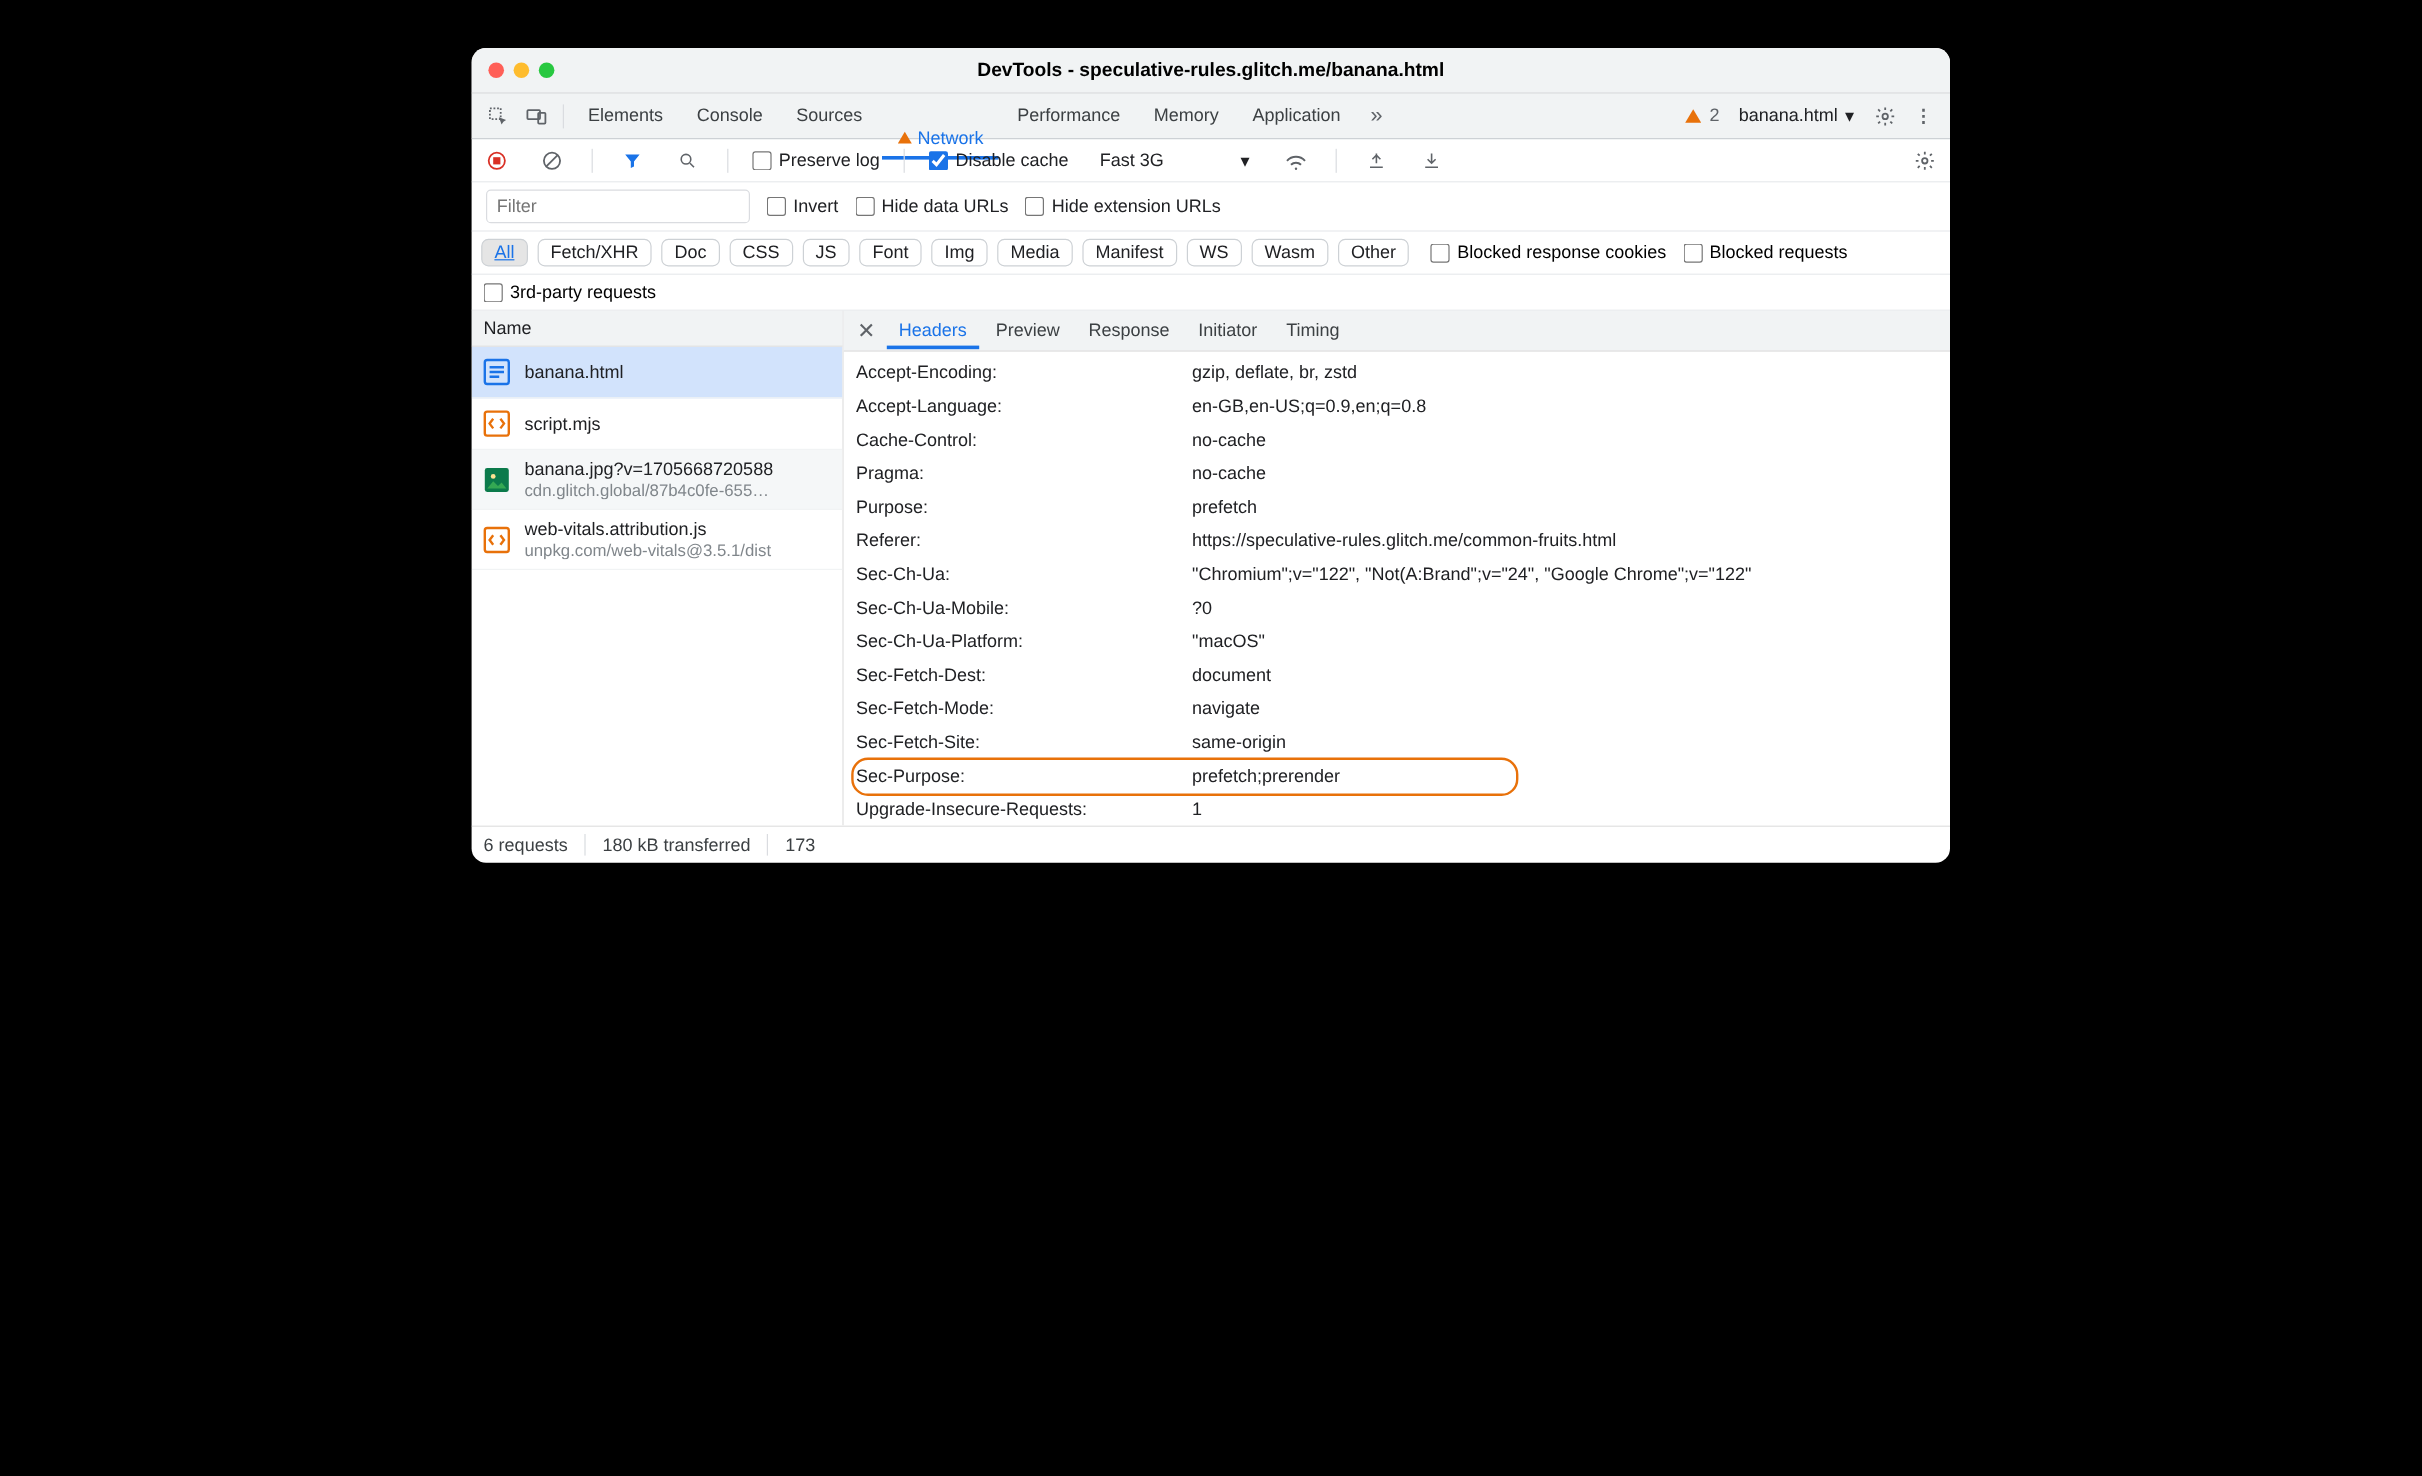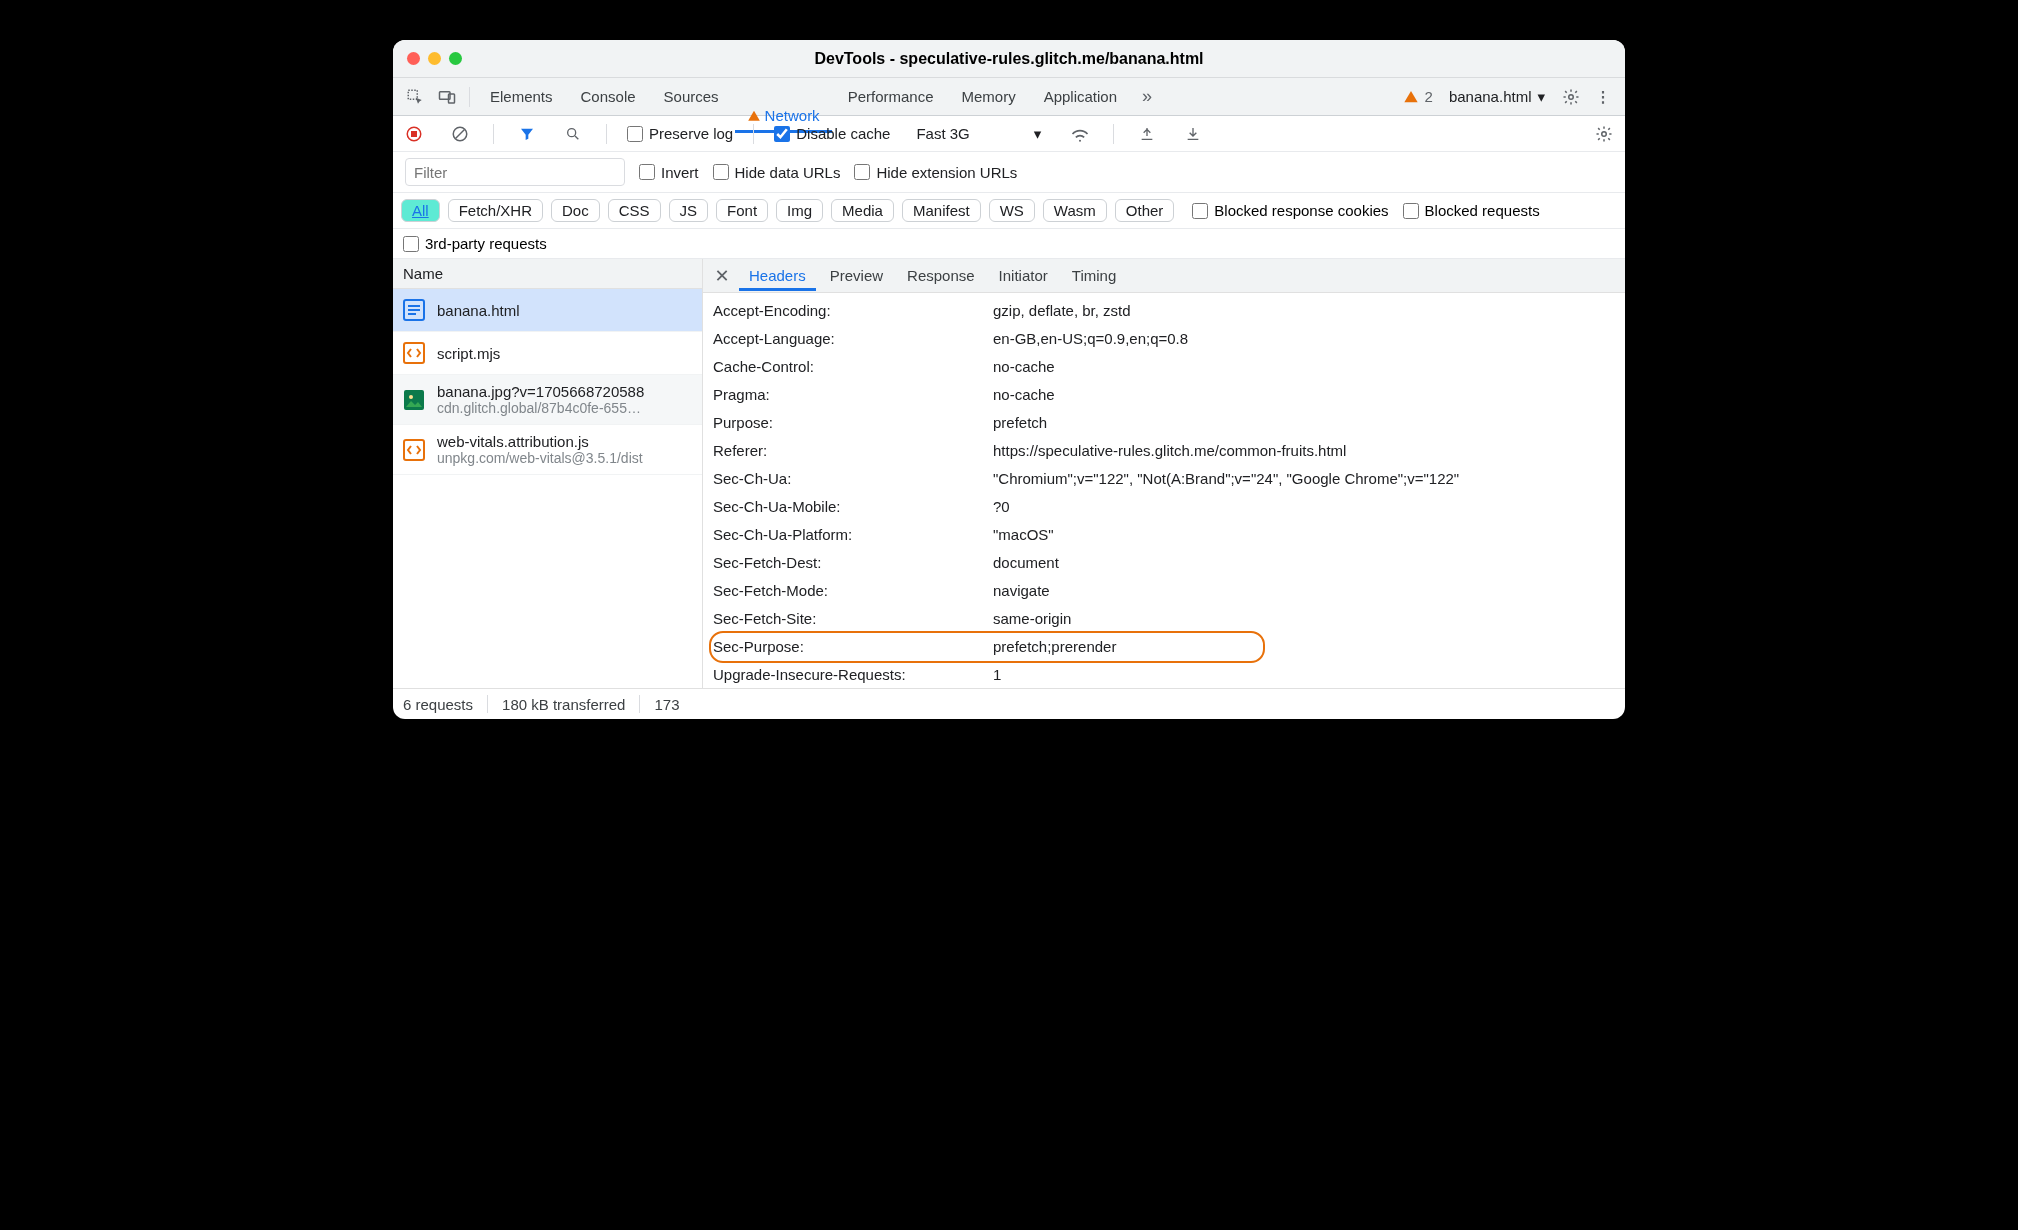--- a/index.html
+++ b/index.html
@@ -23,21 +23,21 @@
   .toolbar .ico { width: 26px; height: 26px; display: flex; align-items: center; justify-content: center; cursor: pointer; color: #5f6368; }
   .toolbar .sep { width: 1px; height: 20px; background: #dadce0; }
   .check { display: flex; align-items: center; gap: 6px; cursor: pointer; }
   .check input { width: 16px; height: 16px; accent-color: #1a73e8; }
   .throttle { display: flex; align-items: flex-start; gap: 4px; border: none; background: none; font-size: 15px; color: #202124; padding: 2px 6px; cursor: pointer; }
 
   .filterbar { padding: 6px 12px; border-bottom: 1px solid #e8eaed; display: flex; align-items: center; gap: 14px; flex-wrap: wrap; font-size: 15px; color: #202124; }
   .filterbar input[type=text] { width: 220px; height: 28px; border: 1px solid #dadce0; border-radius: 4px; padding: 0 8px; font-size: 15px; color: #5f6368; }
   .typechips { padding: 6px 8px; border-bottom: 1px solid #e8eaed; display: flex; align-items: center; gap: 8px; flex-wrap: wrap; font-size: 15px; }
   .chip { border: 1px solid #cdd1d5; border-radius: 6px; padding: 2px 10px; cursor: pointer; background: #fff; color: #202124; }
-  .chip.active { background: #5eead4; color: #1a73e8; border-color: #cdd1d5; text-decoration: underline; }
+  .chip.active { background: #e5e5e5; color: #1a73e8; border-color: #cdd1d5; text-decoration: underline; }
   .typechips .extra { display: flex; align-items: center; gap: 14px; margin-left: 10px; }
   .thirdp { padding: 6px 10px; border-bottom: 1px solid #e8eaed; font-size: 15px; }
 
   .content { display: flex; height: 430px; overflow: hidden; border-bottom: 1px solid #e0e0e0; }
   .sidebar { width: 310px; border-right: 1px solid #e0e0e0; display: flex; flex-direction: column; }
   .shead { background: #f1f3f4; padding: 6px 10px; font-size: 15px; color: #202124; border-bottom: 1px solid #e0e0e0; }
   .reqlist { flex: 1; overflow: auto; }
   .req { display: flex; align-items: center; gap: 10px; padding: 8px 8px; border-bottom: 1px solid #f1f3f4; cursor: pointer; font-size: 15px; }
   .req.selected { background: #d2e3fc; }
   .req.alt { background: #f5f7f8; }

